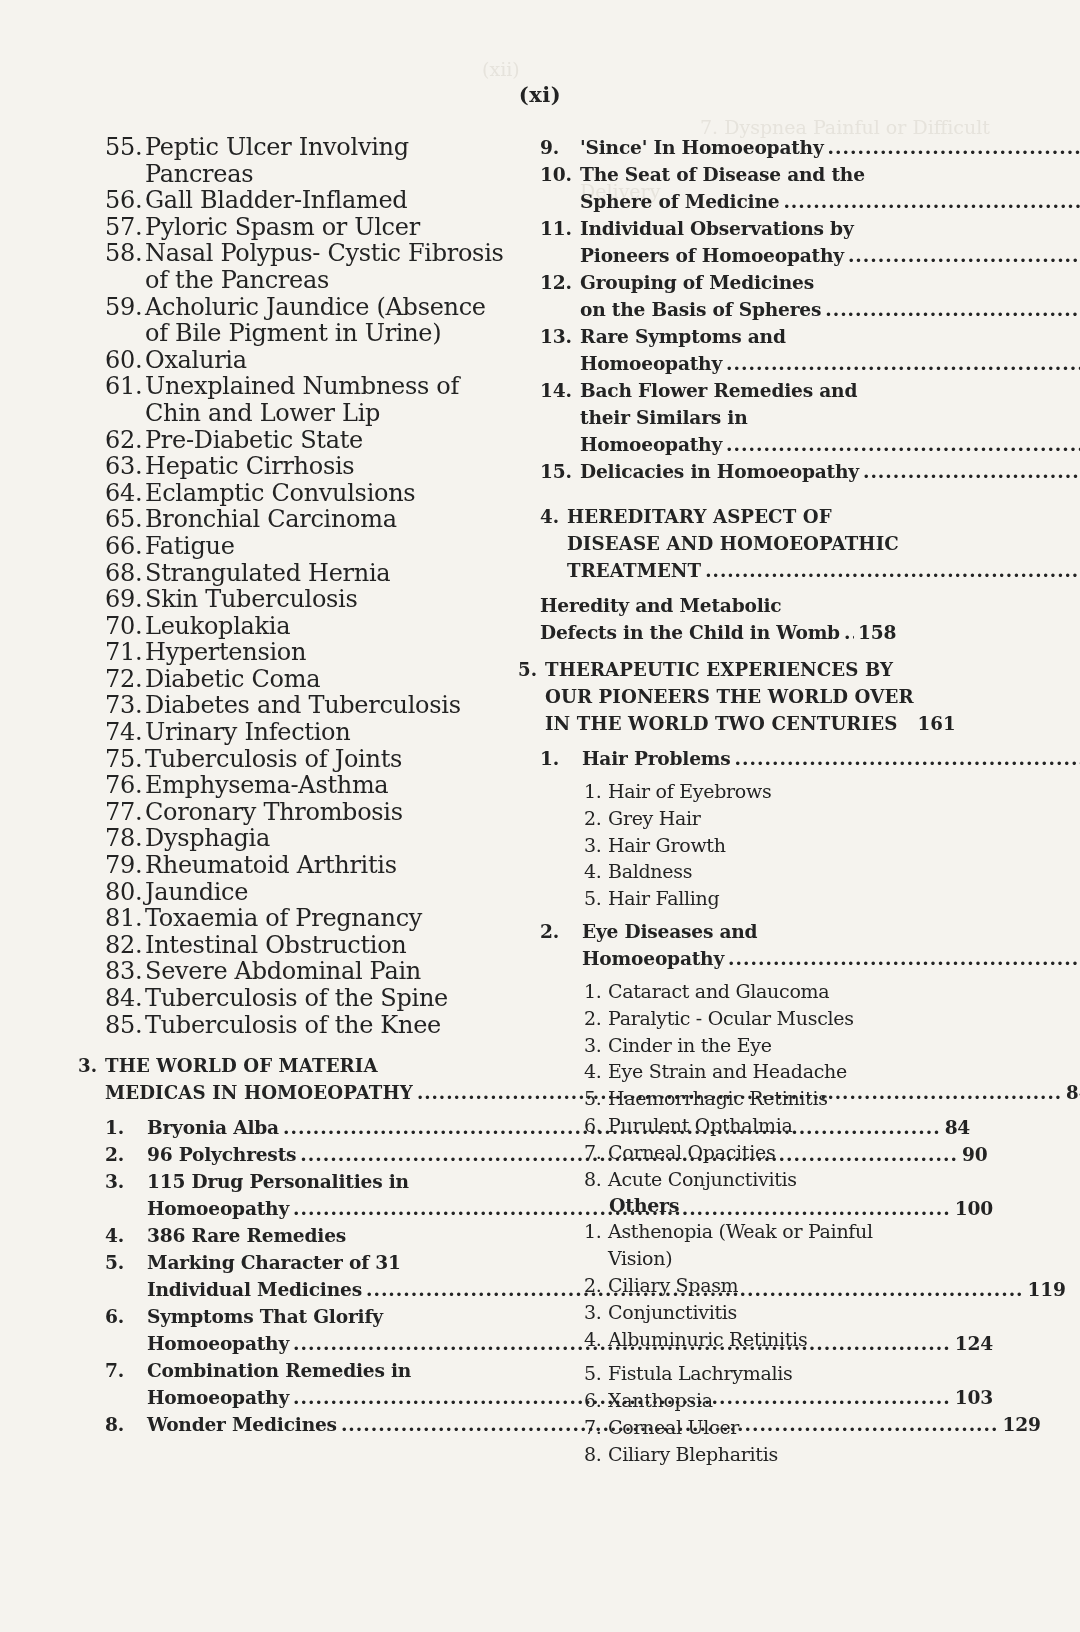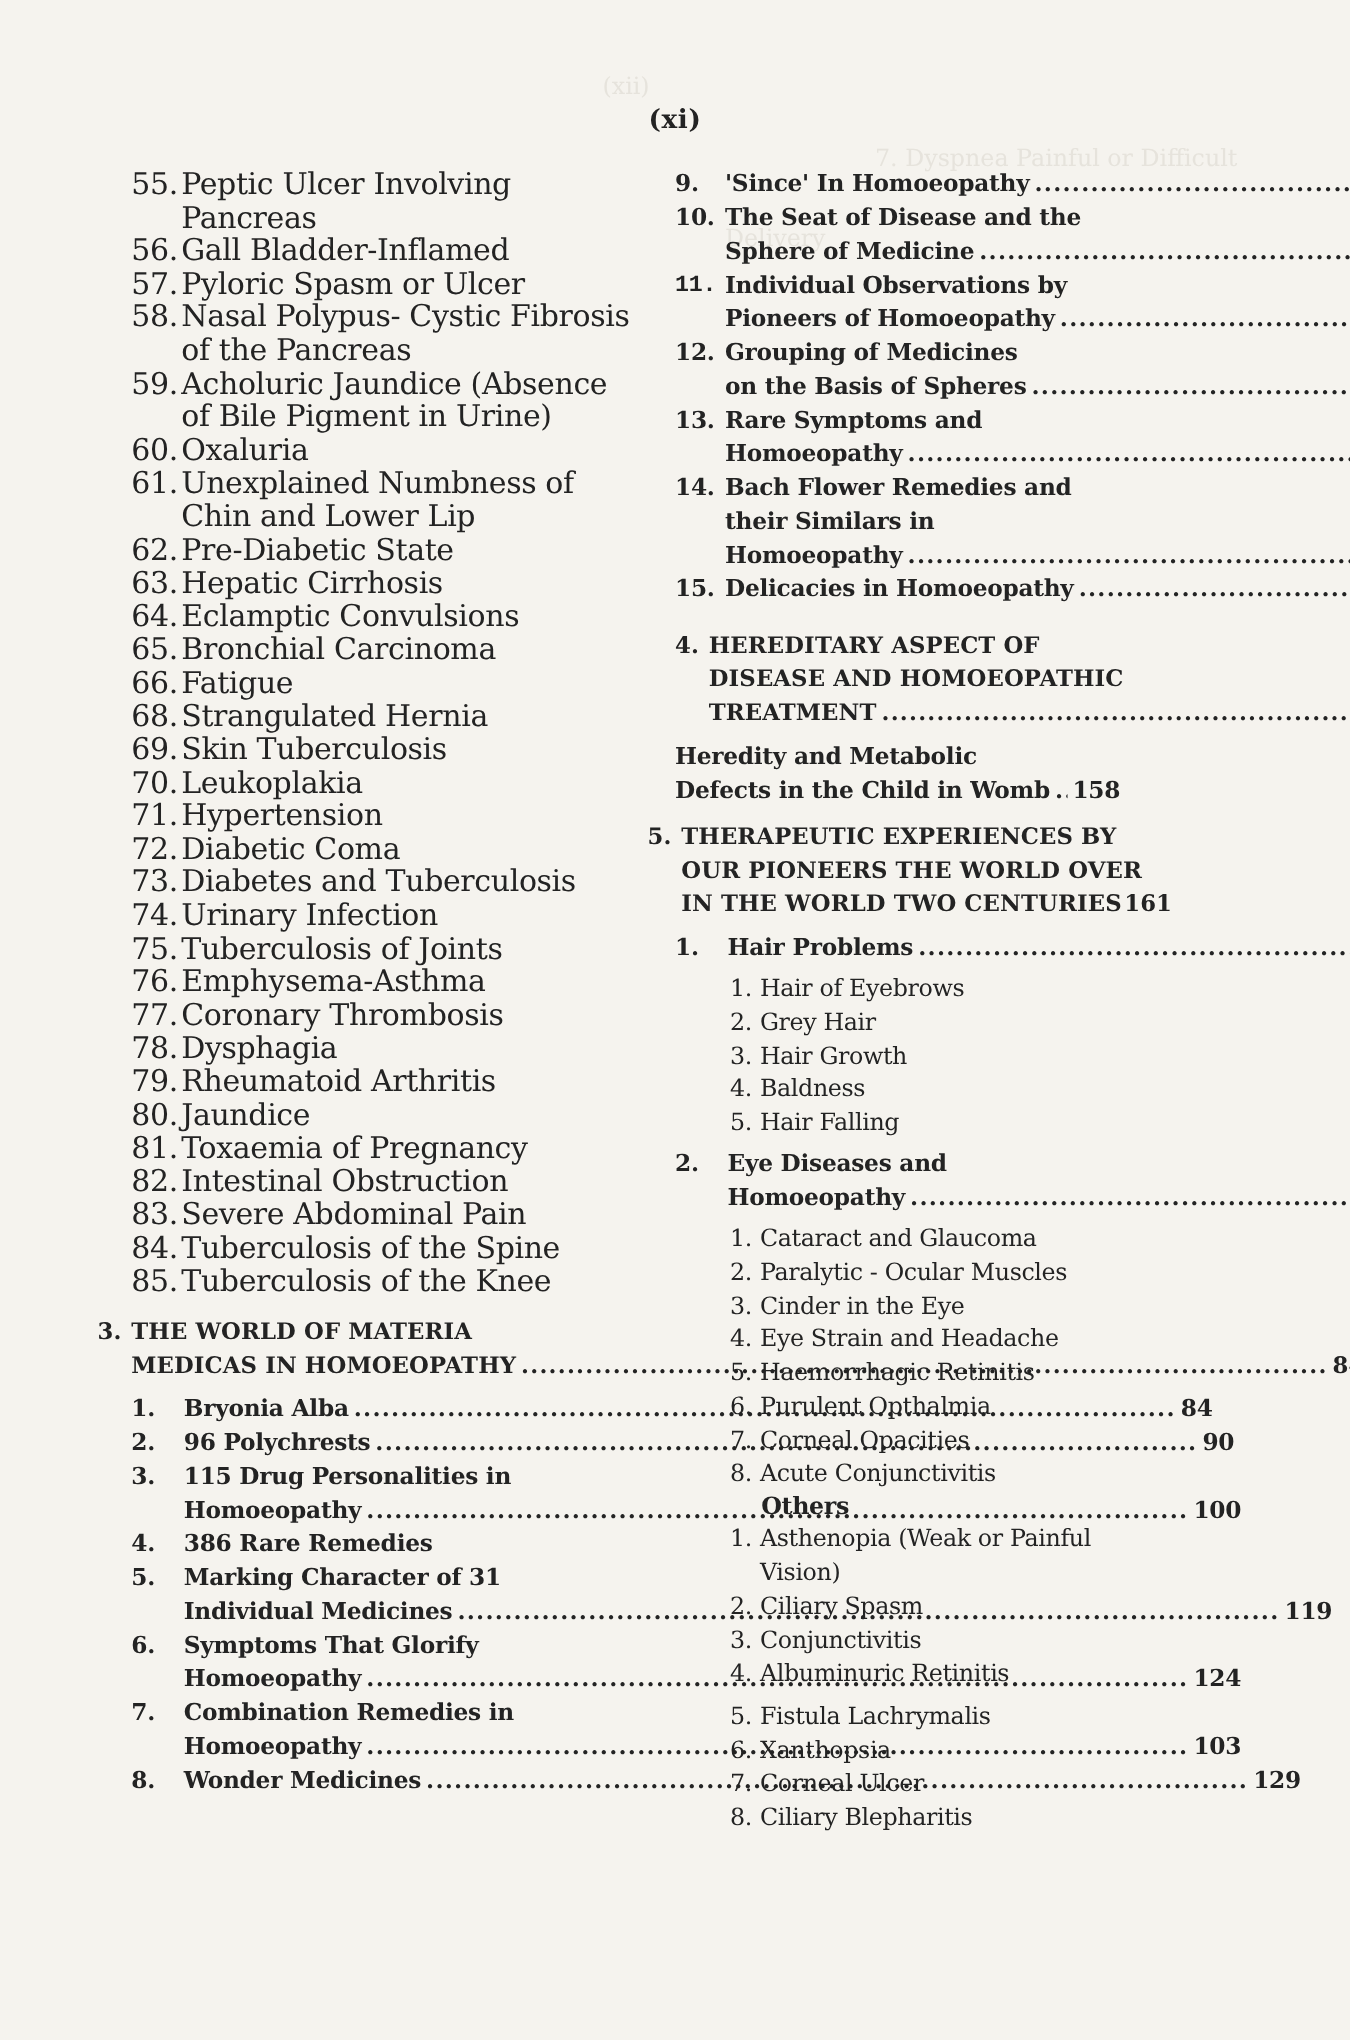--- a/index.html
+++ b/index.html
@@ -409,21 +409,21 @@
         <span class="num" style="flex: 0 0 40px;">10.</span>
         <div class="body">
           <div>The Seat of Disease and the</div>
           <div class="toc-line">
             <span class="label">Sphere of Medicine</span>
             <span class="dots"></span>
           </div>
         </div>
       </div>
       <div class="toc-entry">
-        <span class="num" style="flex: 0 0 40px; font-family: Liberation Mono, monospace;">11.</span>
+        <span class="num" style="flex: 0 0 40px;">11.</span>
         <div class="body">
           <div>Individual Observations by</div>
           <div class="toc-line">
             <span class="label">Pioneers of Homoeopathy</span>
             <span class="dots"></span>
           </div>
         </div>
       </div>
       <div class="toc-entry">
         <span class="num" style="flex: 0 0 40px;">12.</span>
@@ -494,21 +494,21 @@
 
   <div style="height:10px"></div>
   <div class="chapter" style="margin-left:-22px;">
     <div class="chapter-entry">
       <span class="num">5.</span>
       <div class="body">
         <div>THERAPEUTIC EXPERIENCES BY</div>
         <div>OUR PIONEERS THE WORLD OVER</div>
         <div class="toc-line">
           <span class="label">IN THE WORLD TWO CENTURIES</span>
-          <span class="page" style="margin-left:2px;">161</span>
+          <span class="page" style="margin-left:20px;">161</span>
         </div>
       </div>
     </div>
   </div>
   <div style="height:8px"></div>
   <div id="ch5-sections">
       <div class="toc">
         <div class="toc-entry">
           <span class="num" style="flex: 0 0 42px;">1.</span>
           <div class="body">

